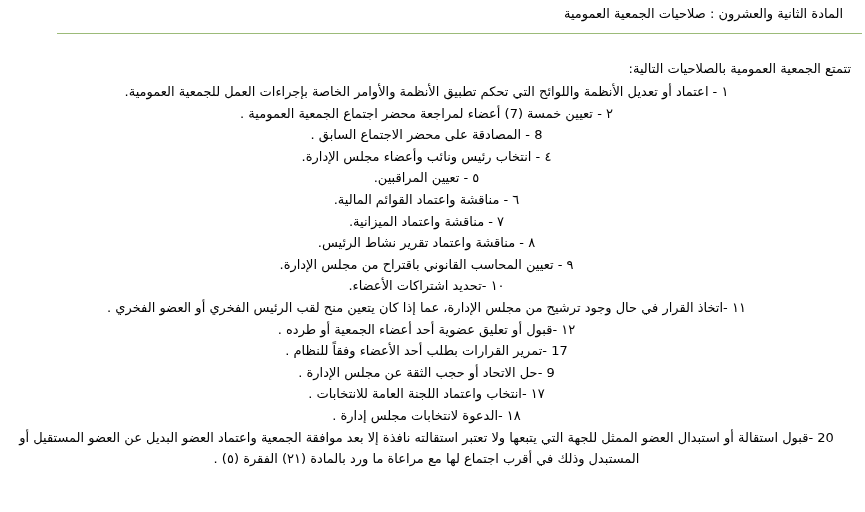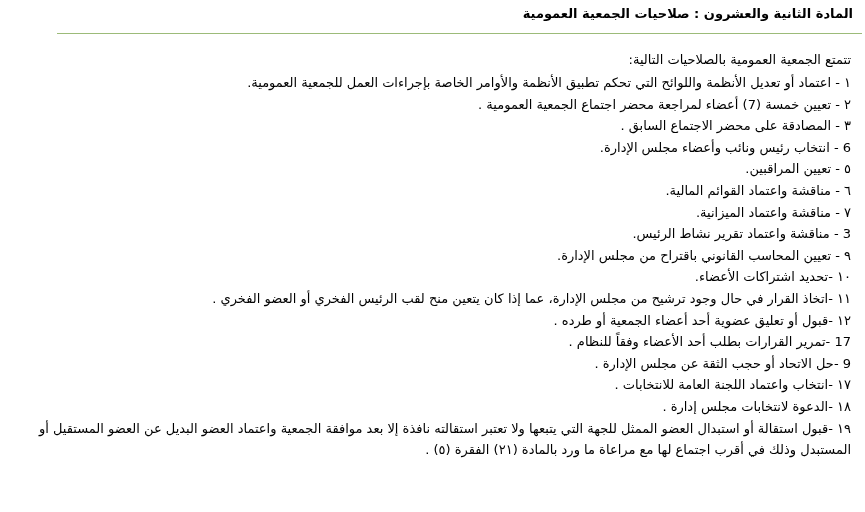--- a/index.html
+++ b/index.html
@@ -12,91 +12,91 @@
     font-family: "DejaVu Sans", sans-serif;
     color: #000000;
     direction: rtl;
   }
   .page {
     position: relative;
     width: 865px; height: 512px;
     background: #ffffff;
   }
   .title {
-    padding: 5px 12px 0 0;
+    padding: 5px 22px 0 0;
     font-size: 13px;
     line-height: 17px;
-    font-weight: bold;
+    font-weight: normal;
     white-space: nowrap;
   }
   .divider {
     height: 1px;
     margin-top: 11px;
     margin-left: 57px;
     margin-right: 3px;
     background: #9cbb79;
   }
   .intro {
-    margin-top: 16px;
+    margin-top: 25px;
     padding: 0 14px 0 2px;
     font-size: 13px;
     line-height: 20px;
     text-align: right;
   }
   .list {
     margin-top: 2px;
     padding: 0 14px 0 2px;
   }
   .item {
     font-size: 13px;
     line-height: 21.6px;
-    text-align: right;
+    text-align: center;
   }
 </style>
 </head>
 <body style="background: rgb(255, 255, 255); color: rgb(0, 0, 0);">
 
 <div class="page">
   <div class="title">المادة الثانية والعشرون : صلاحيات الجمعية العمومية</div>
 
   <div class="divider" style="background: rgb(156, 187, 121);"></div>
 
   <div class="intro">تتمتع الجمعية العمومية بالصلاحيات التالية:</div>
 
   <div class="list">
 
       <div class="item">١ - اعتماد أو تعديل الأنظمة واللوائح التي تحكم تطبيق الأنظمة والأوامر الخاصة بإجراءات العمل للجمعية العمومية.</div>
 
       <div class="item">٢ - تعيين خمسة (7) أعضاء لمراجعة محضر اجتماع الجمعية العمومية .</div>
 
-      <div class="item">٣ - المصادقة على محضر الاجتماع السابق .</div>
+      <div class="item">8 - المصادقة على محضر الاجتماع السابق .</div>
 
-      <div class="item">6 - انتخاب رئيس ونائب وأعضاء مجلس الإدارة.</div>
+      <div class="item">٤ - انتخاب رئيس ونائب وأعضاء مجلس الإدارة.</div>
 
       <div class="item">٥ - تعيين المراقبين.</div>
 
       <div class="item">٦ - مناقشة واعتماد القوائم المالية.</div>
 
       <div class="item">٧ - مناقشة واعتماد الميزانية.</div>
 
-      <div class="item">3 - مناقشة واعتماد تقرير نشاط الرئيس.</div>
+      <div class="item">٨ - مناقشة واعتماد تقرير نشاط الرئيس.</div>
 
       <div class="item">٩ - تعيين المحاسب القانوني باقتراح من مجلس الإدارة.</div>
 
       <div class="item">١٠ -تحديد اشتراكات الأعضاء.</div>
 
       <div class="item">١١ -اتخاذ القرار في حال وجود ترشيح من مجلس الإدارة، عما إذا كان يتعين منح لقب الرئيس الفخري أو العضو الفخري .</div>
 
       <div class="item">١٢ -قبول أو تعليق عضوية أحد أعضاء الجمعية أو طرده .</div>
 
 
       <div class="item">17 -تمرير القرارات بطلب أحد الأعضاء وفقاً للنظام .</div>
 
       <div class="item">9 -حل الاتحاد أو حجب الثقة عن مجلس الإدارة .</div>
 
 
       <div class="item">١٧ -انتخاب واعتماد اللجنة العامة للانتخابات .</div>
 
       <div class="item">١٨ -الدعوة لانتخابات مجلس إدارة .</div>
 
-      <div class="item">١٩ -قبول استقالة أو استبدال العضو الممثل للجهة التي يتبعها ولا تعتبر استقالته نافذة إلا بعد موافقة الجمعية واعتماد العضو البديل عن العضو المستقيل أو المستبدل وذلك في أقرب اجتماع لها مع مراعاة ما ورد بالمادة (٢١) الفقرة (٥) .</div>
+      <div class="item">20 -قبول استقالة أو استبدال العضو الممثل للجهة التي يتبعها ولا تعتبر استقالته نافذة إلا بعد موافقة الجمعية واعتماد العضو البديل عن العضو المستقيل أو المستبدل وذلك في أقرب اجتماع لها مع مراعاة ما ورد بالمادة (٢١) الفقرة (٥) .</div>
     </div>
 </div>
 
 </body></html>

